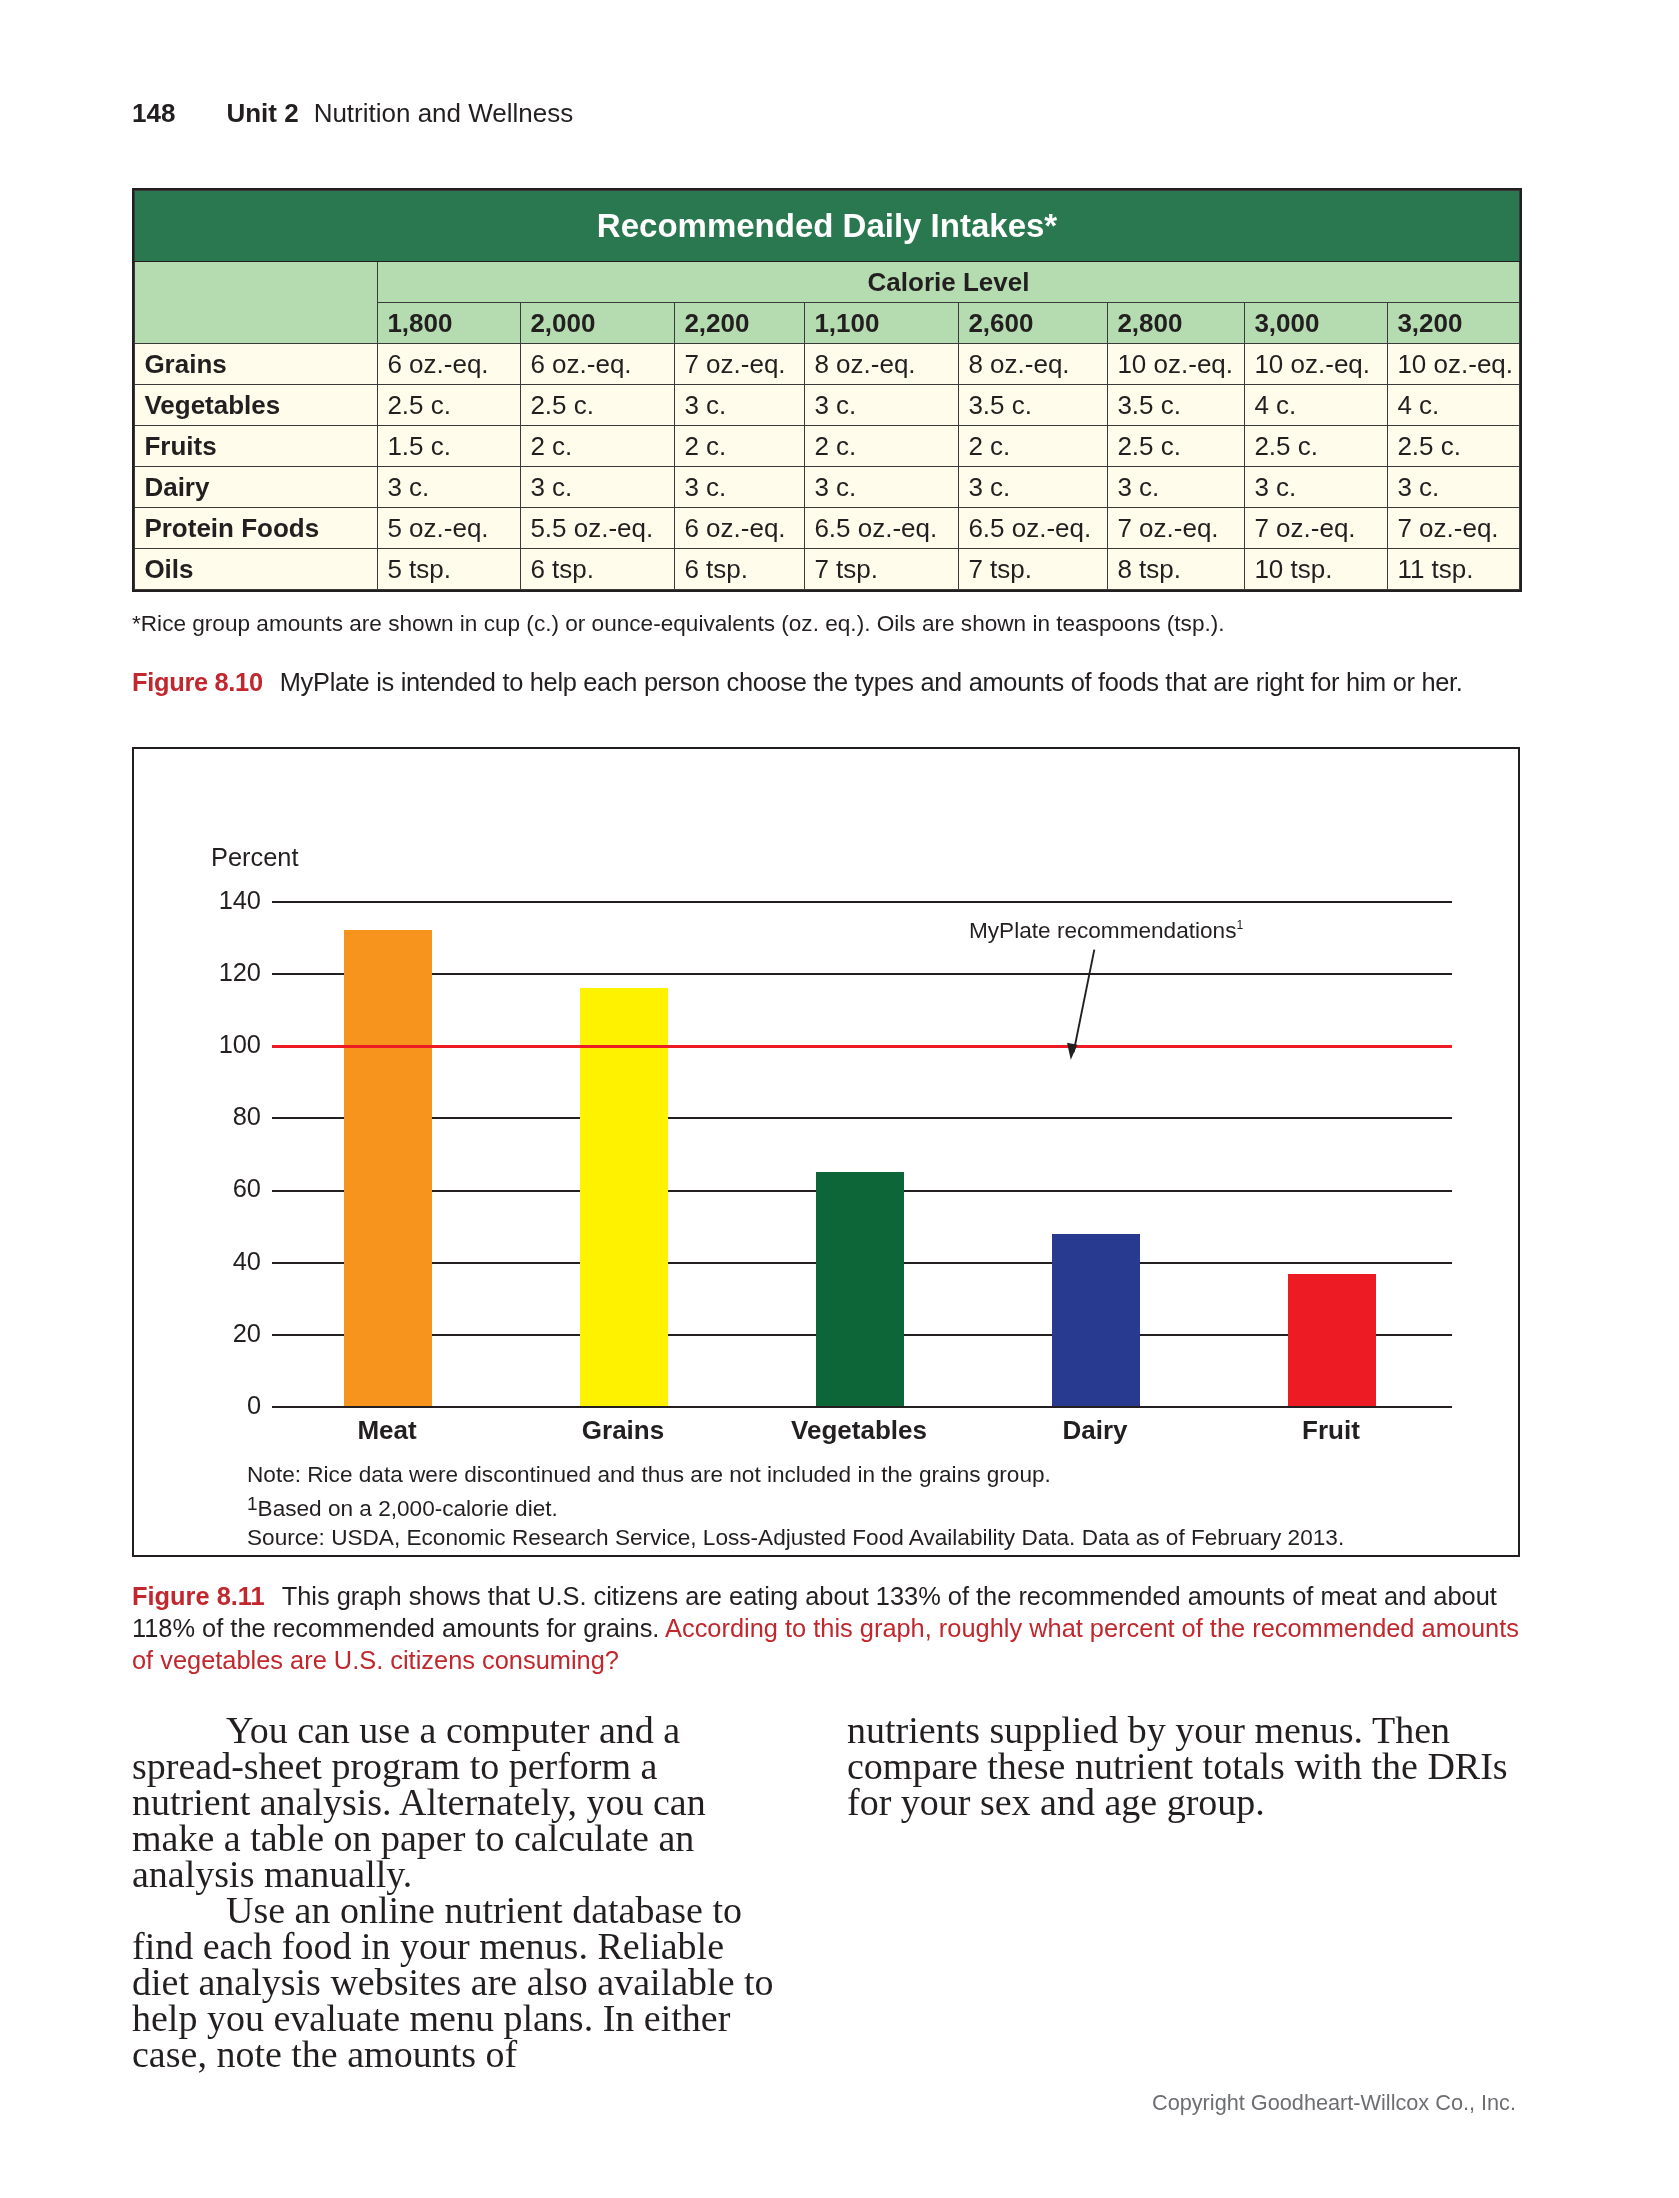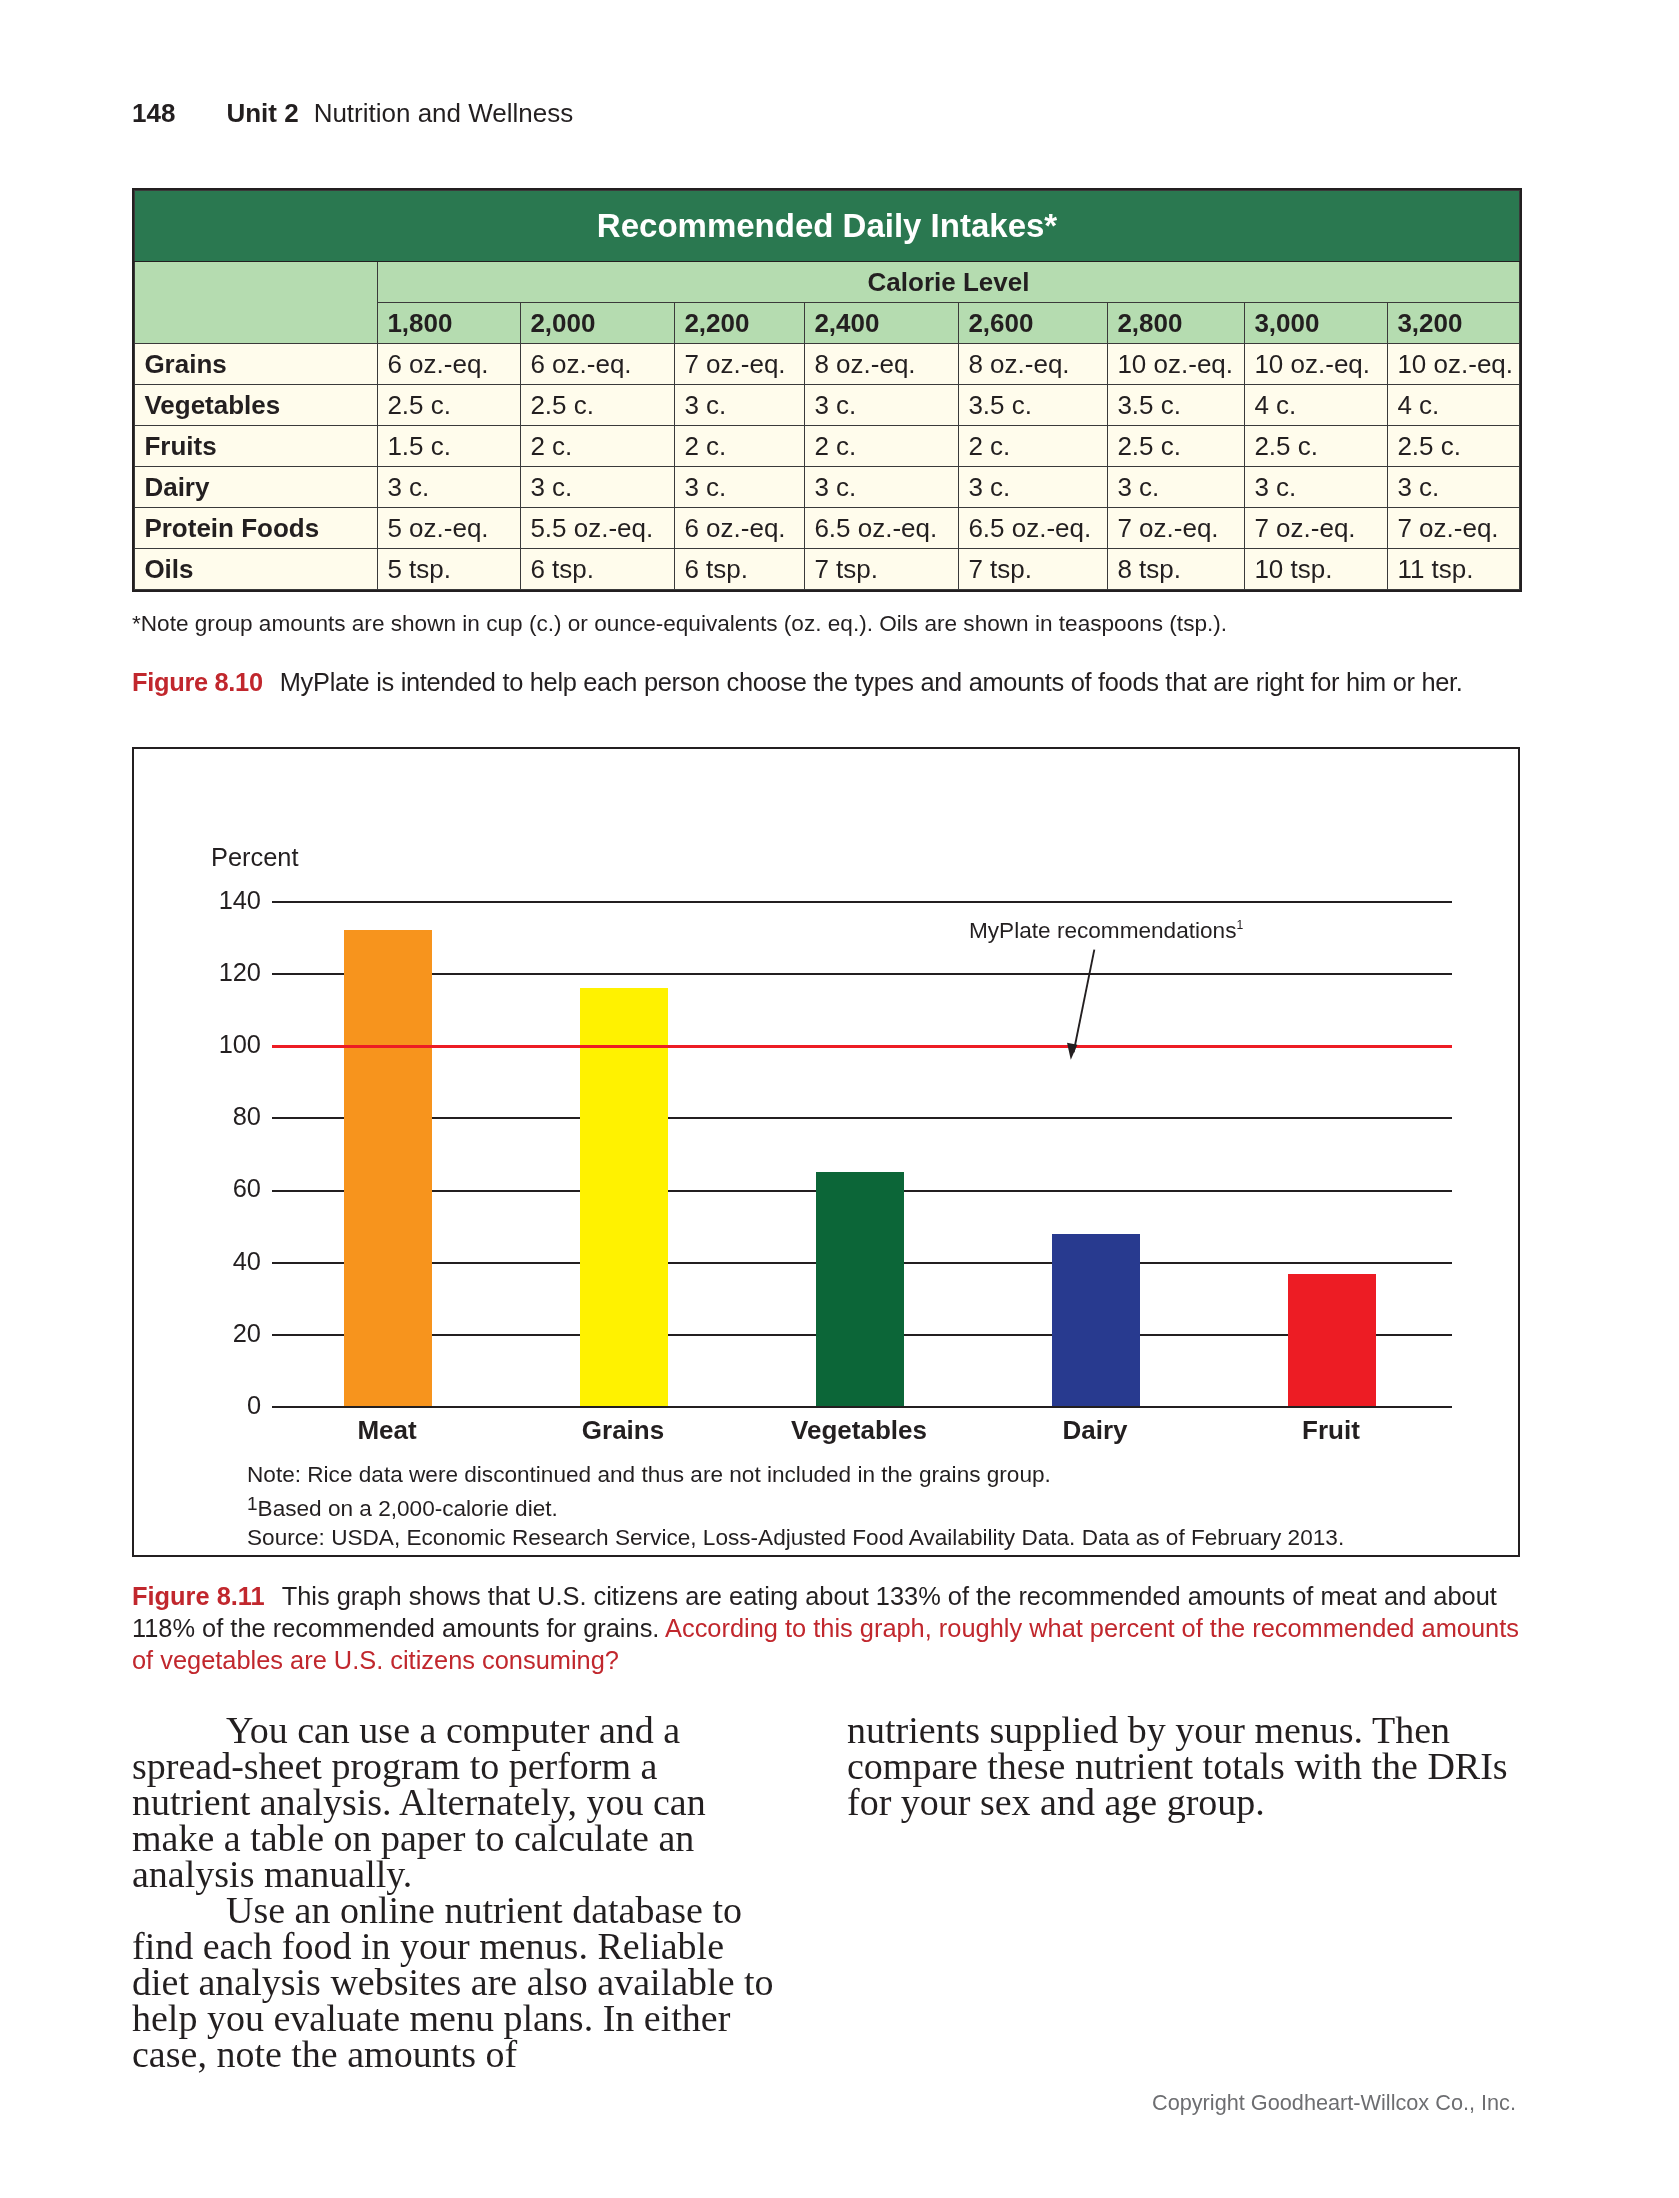--- a/index.html
+++ b/index.html
@@ -79,21 +79,21 @@
       <th class="title" colspan="9">Recommended Daily Intakes*</th>
     </tr>
     <tr>
       <td class="hdr" rowspan="2" style="border-bottom:1.9px solid #3a3a3a;"></td>
       <td class="hdr calhdr" colspan="8">Calorie Level</td>
     </tr>
     <tr id="col-header-row">
           <td class="hdr">1,800</td>
           <td class="hdr">2,000</td>
           <td class="hdr">2,200</td>
-          <td class="hdr">2,400</td>
+          <td class="hdr">1,100</td>
           <td class="hdr">2,600</td>
           <td class="hdr">2,800</td>
           <td class="hdr">3,000</td>
           <td class="hdr">3,200</td>
         </tr>
     </tbody>
       <tbody id="rdi-body">
         <tr>
           <td class="rowlabel">Grains</td>
           <td class="cell">6 oz.-eq.</td>
@@ -156,21 +156,21 @@
           <td class="cell">6 tsp.</td>
           <td class="cell">7 tsp.</td>
           <td class="cell">7 tsp.</td>
           <td class="cell">8 tsp.</td>
           <td class="cell">10 tsp.</td>
           <td class="cell">11 tsp.</td>
         </tr>
       </tbody>
   </table>
 </div>
-<div class="abs footnote">*Note group amounts are shown in cup (c.) or ounce-equivalents (oz. eq.). Oils are shown in teaspoons (tsp.).</div>
+<div class="abs footnote">*Rice group amounts are shown in cup (c.) or ounce-equivalents (oz. eq.). Oils are shown in teaspoons (tsp.).</div>
 
 <div class="abs figcap cap810">
   <span class="fignum">Figure 8.10</span><span>MyPlate is intended to help each person choose the types and amounts of foods that are right for him or her.</span>
 </div>
 
 <div class="abs chartbox">
   <div class="abs ylabel" style="left:77px; top:94px;">Percent</div>
   <div id="plot" class="abs" style="left:0; top:0; width:1384px; height:806px;">
       <div class="abs grid" style="left: 138px; width: 1180px; top: 657px;"></div>
       <div class="abs ytick" style="left: 71px; top: 642px;">0</div>

